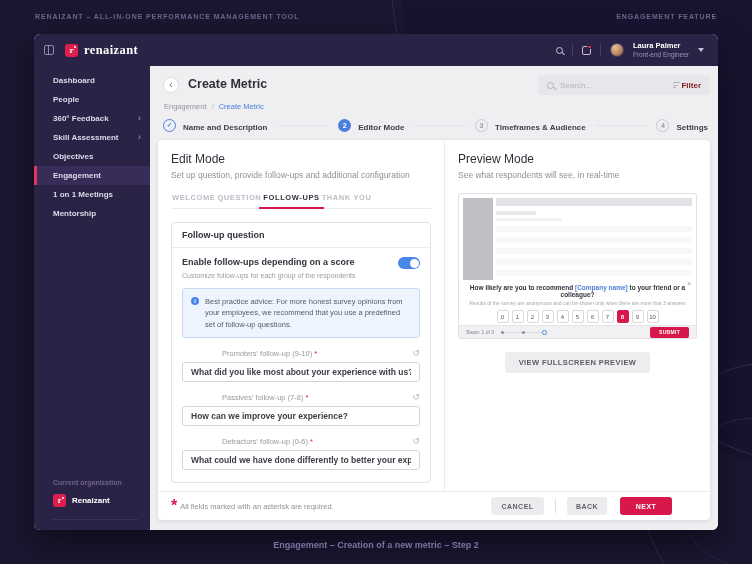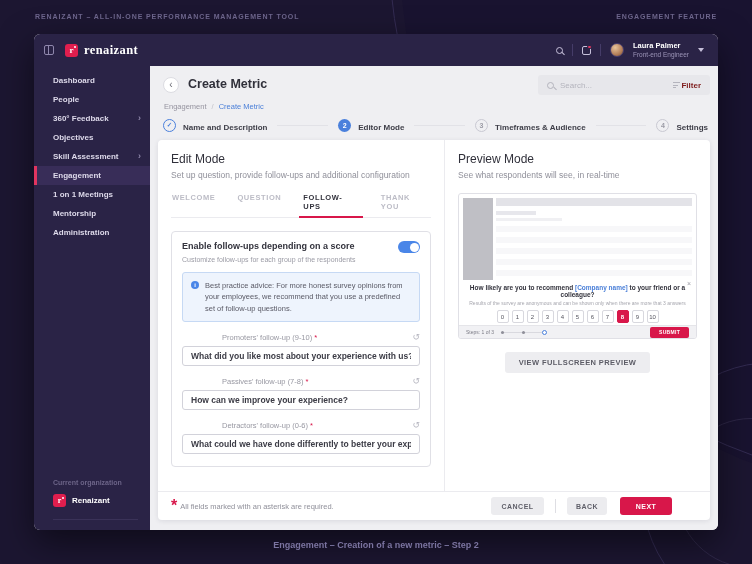--- a/index.html
+++ b/index.html
@@ -93,21 +93,21 @@
   .connector { flex:1; height:1px; background:#e2e2e7; margin:0 10px; }
 
   
   .card { position:absolute; left:8px; right:8px; top:74px; bottom:10px; background:#fff; border-radius:4px;
           box-shadow:0 1px 5px rgba(30,30,60,.1); display:flex; flex-direction:column; overflow:hidden; }
   .card-body { flex:1; display:flex; min-height:0; }
   .pane-left { width:287px; padding:12px 13px 0; border-right:1px solid #ebebef; }
   .pane-right { flex:1; padding:12px 13px 0; }
   .section-title { font-size:12px; font-weight:400; color:#30303a; }
   .section-sub { font-size:8.5px; color:#90909a; margin-top:4px; }
-  .tabs { display:flex; gap:20px; margin-top:13px; border-bottom:1px solid #ebebef; }
+  .tabs { display:flex; margin-top:13px; border-bottom:1px solid #ebebef; }
   .tab { font-size:7.5px; font-weight:700; letter-spacing:.6px; color:#bcbcc6; padding:0 1px 6px; position:relative; cursor:default; }
   .tab.active { color:#33333d; }
   .tab.active::after { content:''; position:absolute; left:-3px; right:-3px; bottom:-1px; height:2px; background:#d8174a; }
 
   
   .panel { margin-top:13px; border:1px solid #e0e0e6; border-radius:4px; }
   .panel-header { padding:7px 10px; font-size:9px; font-weight:700; color:#33333d; border-bottom:1px solid #ebebef; }
   .panel-body { padding:9px 10px 12px; }
   .toggle-row { display:flex; align-items:flex-start; }
   .toggle-label { font-size:9px; font-weight:700; color:#33333d; }
@@ -211,37 +211,34 @@
             <span>Dashboard</span>
           </div>
         <div class="nav-item">
             <span>People</span>
           </div>
         <div class="nav-item">
             <span>360° Feedback</span>
             <span class="nav-chev"></span>
           </div>
         <div class="nav-item">
-            <span>Objectives</span>
-          </div>
-        <div class="nav-item">
             <span>Skill Assessment</span>
             <span class="nav-chev"></span>
           </div>
+        <div class="nav-item">
+            <span>Objectives</span>
+          </div>
         <div class="nav-item active">
             <span>Engagement</span>
           </div>
         <div class="nav-item">
             <span>1 on 1 Meetings</span>
           </div>
         <div class="nav-item">
             <span>Mentorship</span>
-          </div>
-        <div class="nav-item">
-            <span>Administration</span>
           </div>
         <div class="org-block">
           <div class="org-label">Current organization</div>
           <div class="org-row">
             <span class="org-sq">r</span>
             <span class="org-name">Renaizant</span>
           </div>
           <div class="org-divider"></div>
         </div>
       </div>
@@ -293,20 +290,21 @@
             <div class="pane-left">
               <div class="section-title">Edit Mode</div>
               <div class="section-sub">Set up question, provide follow-ups and additional configuration</div>
               <div class="tabs">
                 <span class="tab">WELCOME</span>
                 <span class="tab">QUESTION</span>
                 <span class="tab active">FOLLOW-UPS</span>
                 <span class="tab">THANK YOU</span>
               </div>
               <div class="panel">
+                <div class="panel-header">Follow-up question</div>
                 <div class="panel-body">
                   <div class="toggle-row">
                     <span class="toggle-label">Enable follow-ups depending on a score</span>
                     <span class="toggle"></span>
                   </div>
                   <div class="toggle-desc">Customize follow-ups for each group of the respondents</div>
                   <div class="info-box">
                     <span class="info-icon">i</span>
                     <span class="info-text">Best practice advice: For more honest survey opinions from your employees, we recommend that you use a predefined set of follow-up questions.</span>
                   </div>

